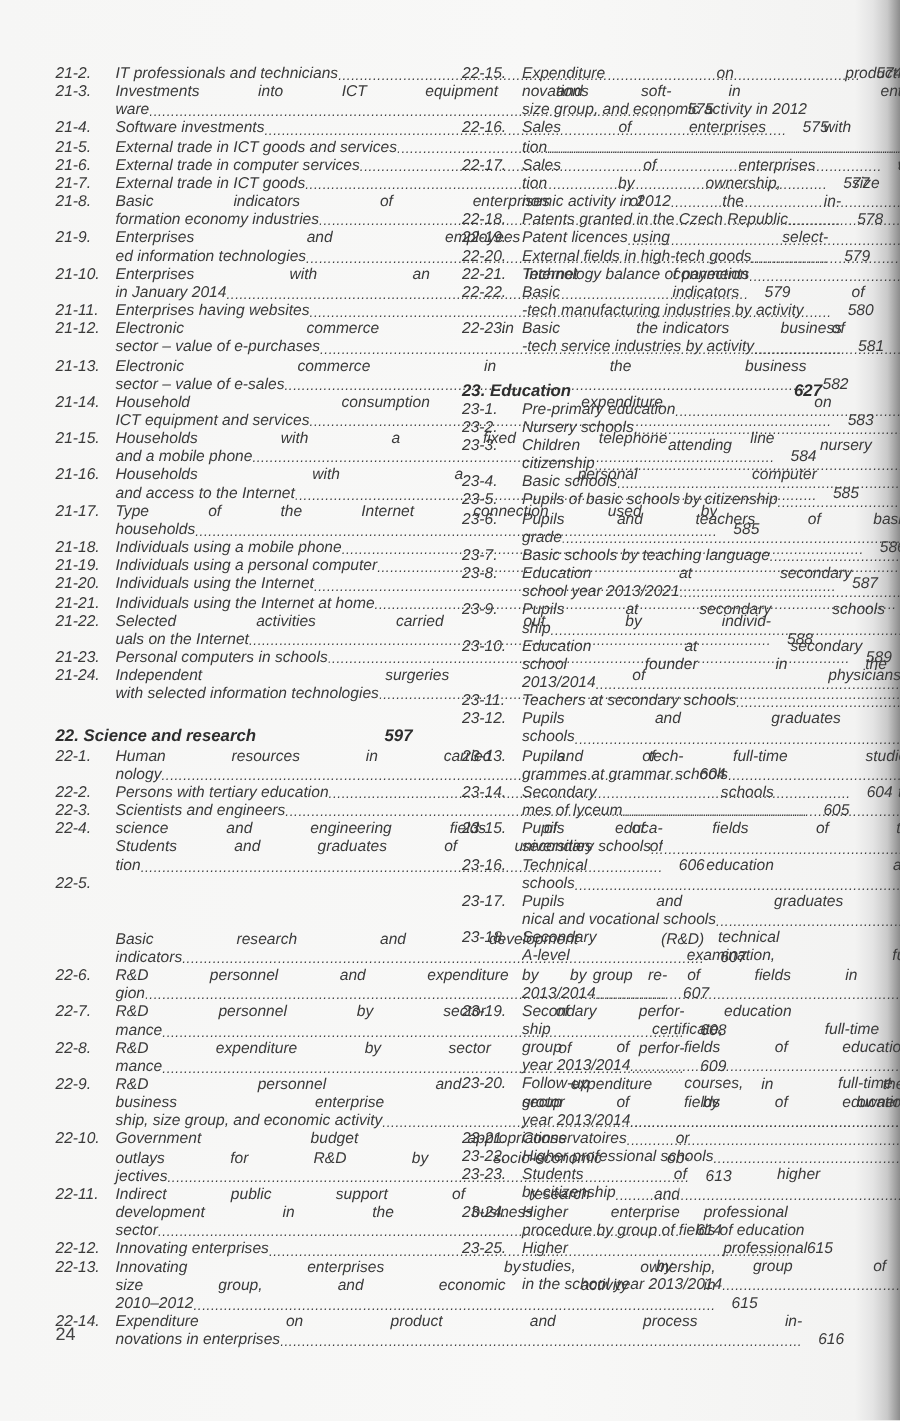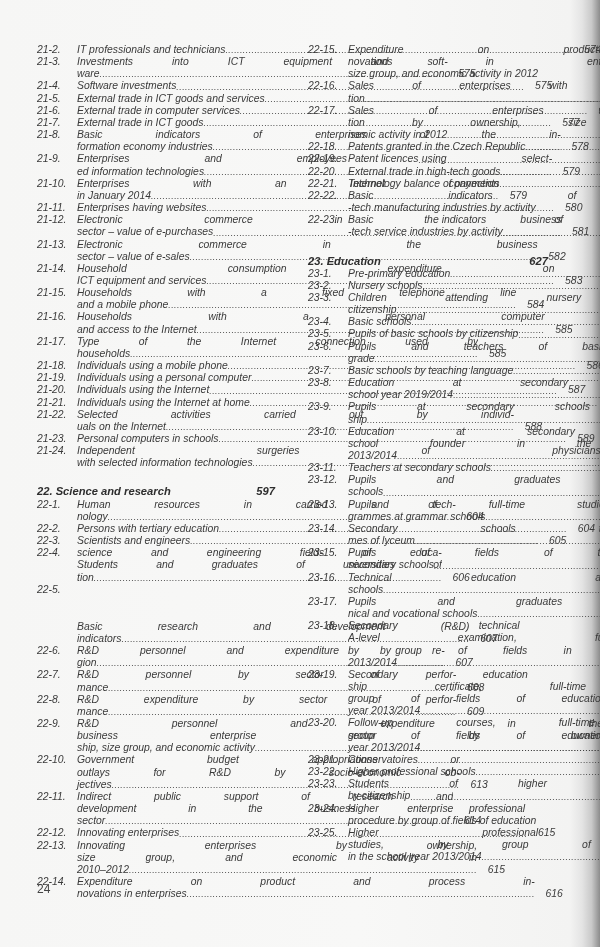--- a/index.html
+++ b/index.html
@@ -596,21 +596,21 @@
                 <span class="leader"></span>
               </div>
             </div>
           </div>
         </div>
         <div class="entry">
           <span class="num">22-20.</span>
           <div class="body-wrap">
             <div style="flex: 1 1 auto;">
               <div class="title-line">
-                <span class="lead-text">External trade in high-tech goods</span>
+                <span class="lead-text">External fields in high-tech goods</span>
                 <span class="leader"></span>
               </div>
             </div>
           </div>
         </div>
         <div class="entry">
           <span class="num">22-21.</span>
           <div class="body-wrap">
             <div style="flex: 1 1 auto;">
               <div class="title-line">
@@ -728,21 +728,21 @@
               </div>
             </div>
           </div>
         </div>
         <div class="entry">
           <span class="num">23-8.</span>
           <div class="body-wrap">
             <div style="flex: 1 1 auto;">
               <div class="title" style="text-align-last: justify;">Education at secondary schools in the</div>
               <div class="title-line">
-                <span class="lead-text">school year 2019/2014</span>
+                <span class="lead-text">school year 2013/2021</span>
                 <span class="leader"></span>
               </div>
             </div>
           </div>
         </div>
         <div class="entry">
           <span class="num">23-9.</span>
           <div class="body-wrap">
             <div style="flex: 1 1 auto;">
               <div class="title" style="text-align-last: justify;">Pupils at secondary schools by citizen-</div>

